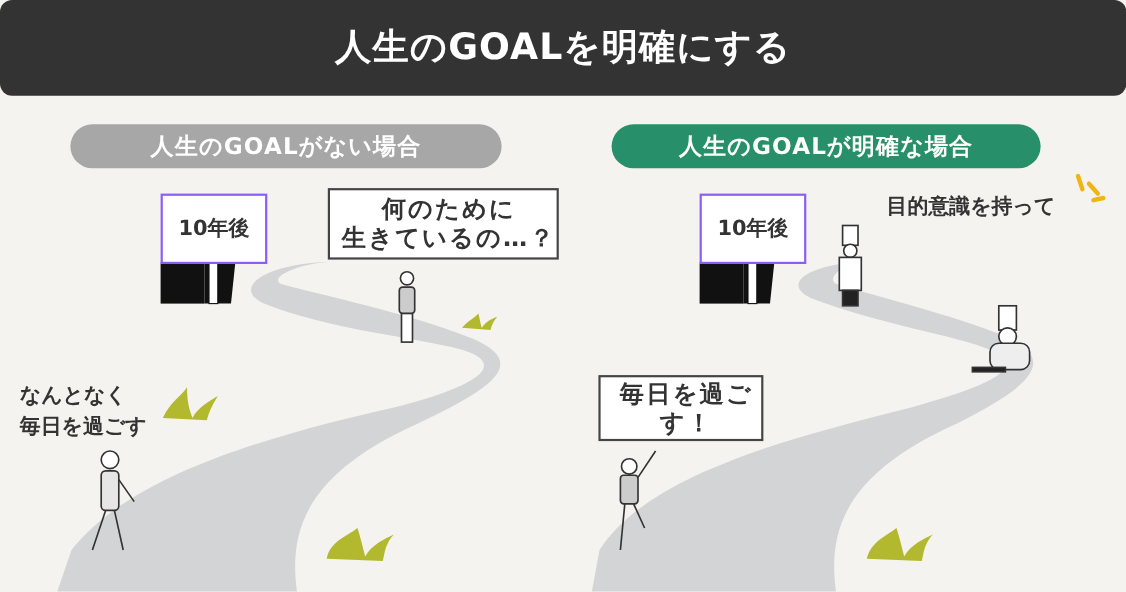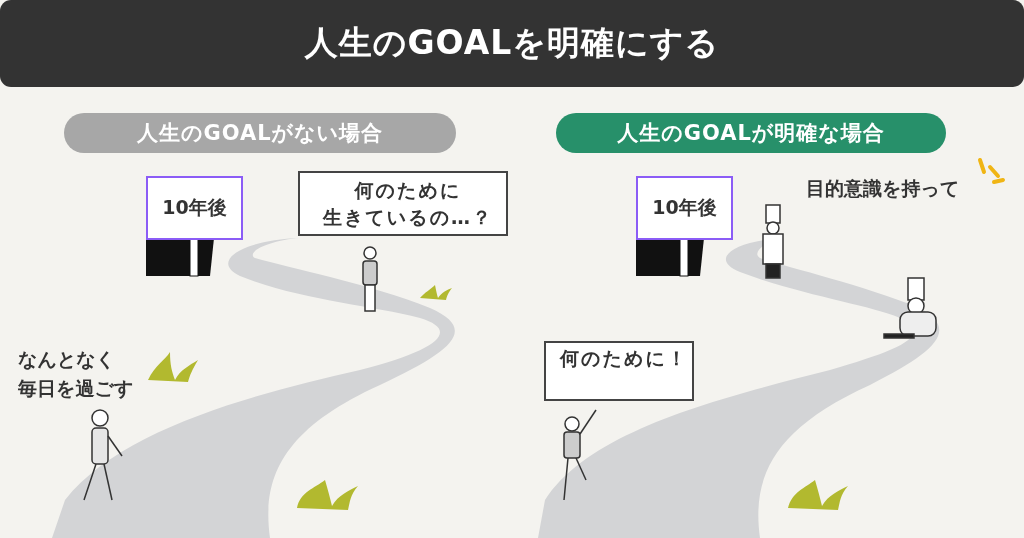--- a/index.html
+++ b/index.html
@@ -10,21 +10,21 @@
   .header h1 { color:#fff; font-size:33px; font-weight:bold; letter-spacing:1px; }
   .pill { position:absolute; top:113px; height:40px; border-radius:20px;
     display:flex; align-items:center; justify-content:center; color:#fff;
     font-size:21px; font-weight:bold; letter-spacing:1px; }
   .pill.gray { left:64px; width:392px; background:#a7a7a7;text-align:right; }
   .pill.green { left:556px; width:390px; background:#27906a; }
   svg.scene { position:absolute; left:0; top:87px; }
   .sign { position:absolute; width:97px; height:64px; background:#fff; border:2px solid #8b5cf6;
     display:flex; align-items:center; justify-content:center; font-size:19px; font-weight:bold; color:#333; }
   .bubble { position:absolute; background:#fff; border:2px solid #444; text-align:center;
-    font-size:19px; font-weight:bold; color:#333; line-height:27px; letter-spacing:2px;padding-left:10px; }
+    font-size:22px; font-weight:bold; color:#333; line-height:27px; letter-spacing:2px;padding-left:10px; }
   .txt { position:absolute; font-size:19px; font-weight:bold; color:#333; line-height:29px; }
 </style>
 </head>
 <body>
 
 <div class="header">
   <h1>人生のGOALを明確にする</h1>
 </div>
 
 <div class="pill gray">人生のGOALがない場合</div>
@@ -101,14 +101,14 @@
 <div class="txt" style="left:18px;top:345px;">
   <div>なんとなく</div>
   <div>毎日を過ごす</div>
 </div>
 
 <div class="txt" style="left:806px;top:174px;text-align:center;">
   <div>目的意識を持って</div>
 </div>
 
 <div class="bubble" style="left:544px;top:341px;width:150px;height:60px;padding-top:2px;">
-  <div>何のために！</div>
+  <div>毎日を過ごす！</div>
 </div>
 
 </body></html>

